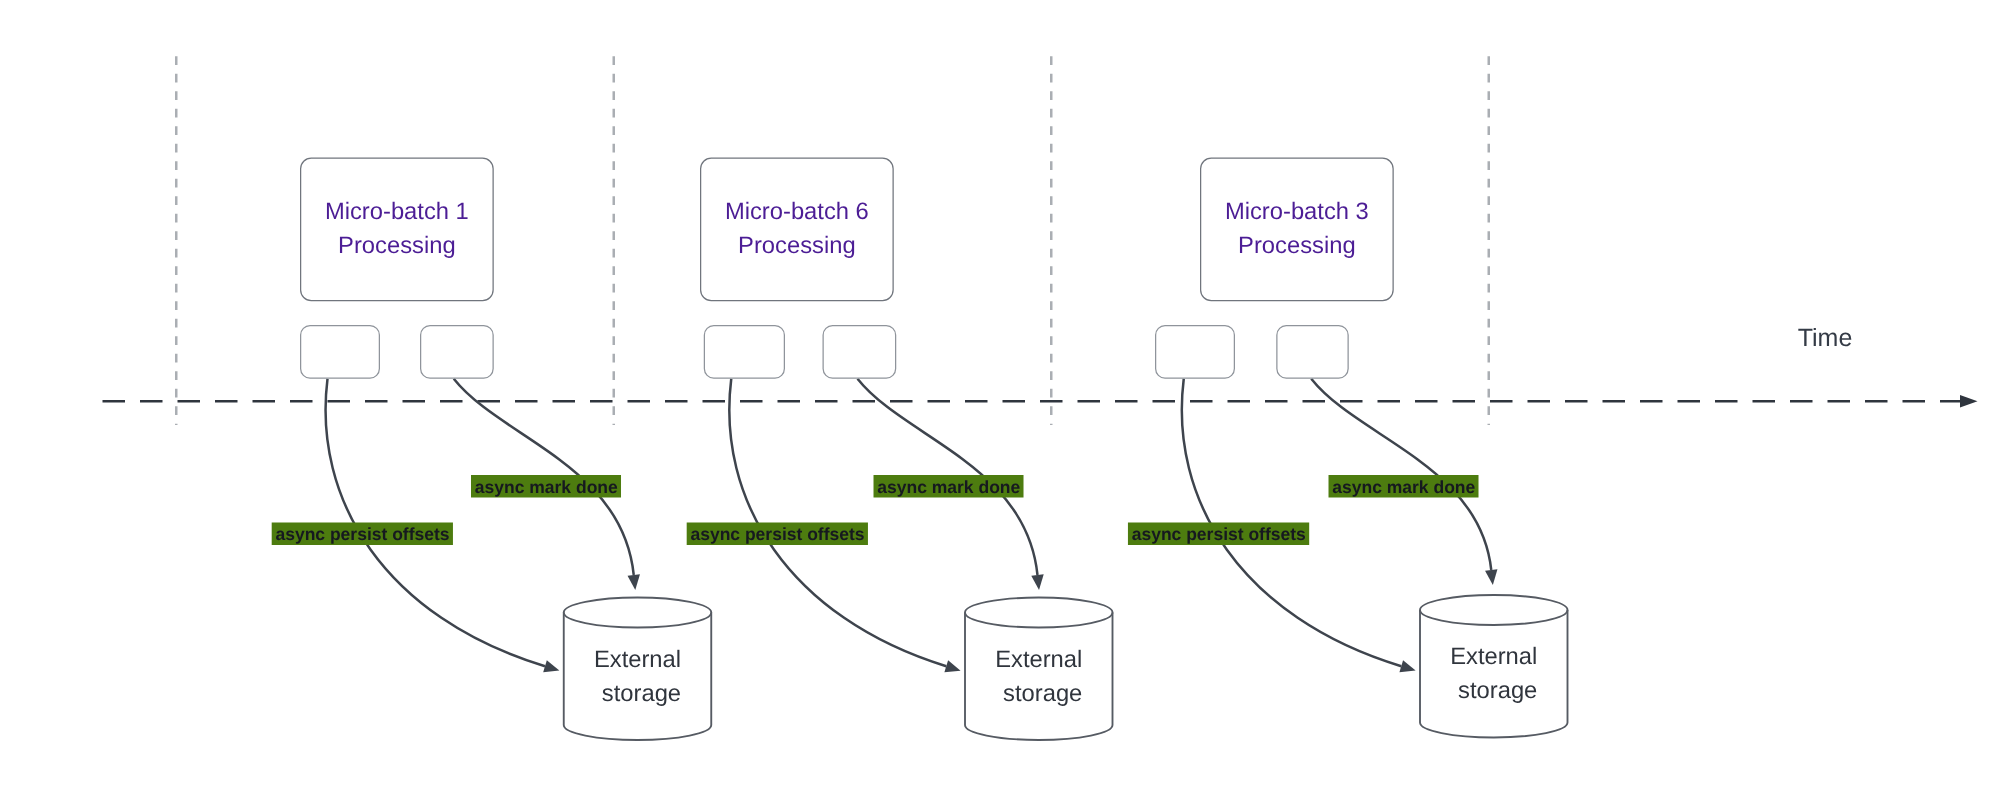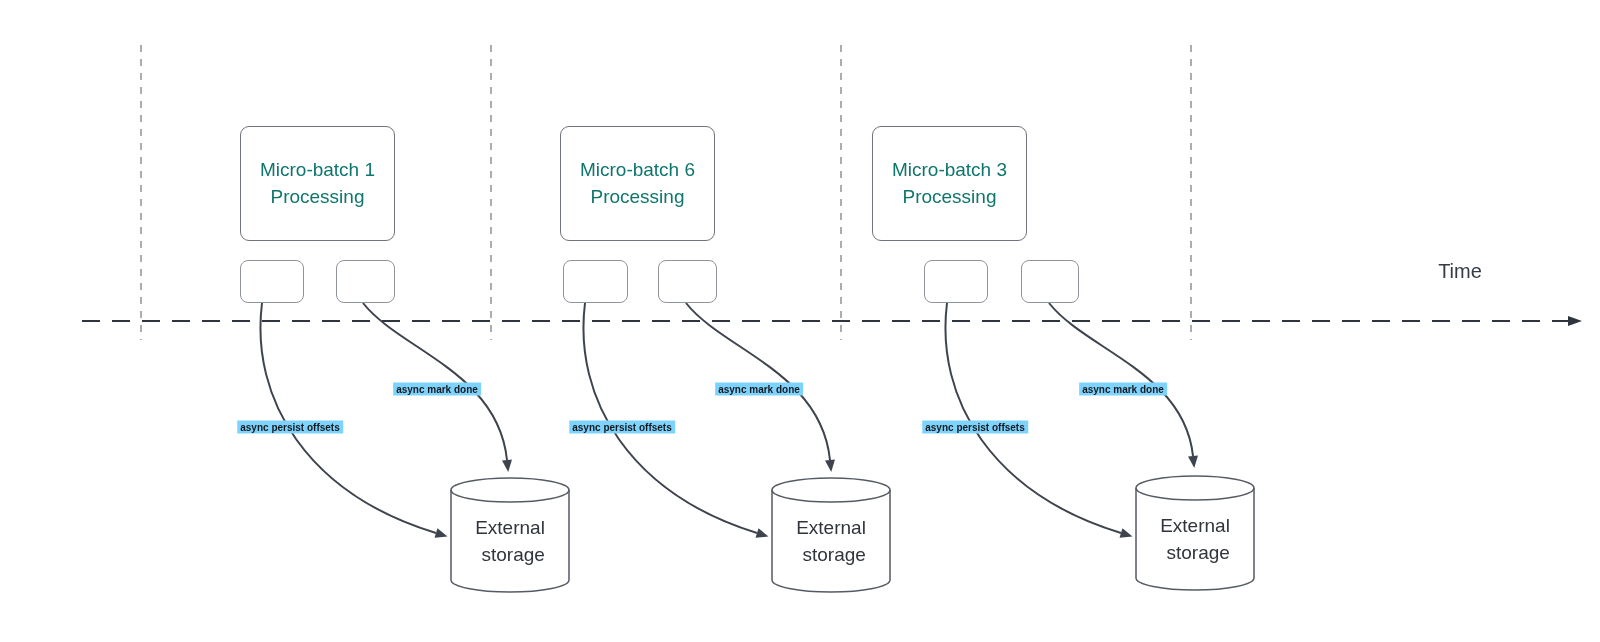--- a/index.html
+++ b/index.html
@@ -6,43 +6,43 @@
   .canvas {
     position:relative; width:1600px; height:642px; background:#ffffff;
     font-family:"Liberation Sans", sans-serif; overflow:hidden;
   }
   .canvas svg.wires { position:absolute; left:0; top:0; }
 
   .procbox {
     position:absolute; width:155px; height:115px; top:126px;
     border:1px solid #70757d; border-radius:9px; background:#ffffff;
     display:flex; align-items:center; justify-content:center;
-    text-align:center; font-size:19px; line-height:1.42; color:#0f766e;
+    text-align:center; font-size:19px; line-height:1.42; color:#4c1d95;
     white-space:pre-line; box-sizing:border-box;
   }
   .procbox.b1 { left:240px; }
   .procbox.b2 { left:560px; }
-  .procbox.b3 { left:872px; }
+  .procbox.b3 { left:960px; }
 
   .smallbox {
     position:absolute; top:260px; height:43px;
     border:1px solid #8f949b; border-radius:8px; background:#ffffff;
     box-sizing:border-box;
   }
   .sb-1a { left:240px; width:64px; }
   .sb-1b { left:336px; width:59px; }
   .sb-2a { left:563px; width:65px; }
   .sb-2b { left:658px; width:59px; }
   .sb-3a { left:924px; width:64px; }
   .sb-3b { left:1021px; width:58px; }
 
   .flowlabel {
     position:absolute; transform:translate(-50%,-50%);
-    font-size:10px; font-weight:bold; color:#16191f;
-    white-space:nowrap; background:#7dd3fc; padding:1px 3px;
+    font-size:14px; font-weight:bold; color:#16191f;
+    white-space:nowrap; background:#4d7c0f; padding:1px 3px;
   }
   .pl-1 { left:290px;  top:427px; }
   .dl-1 { left:437px;  top:389px; }
   .pl-2 { left:622px;  top:427px; }
   .dl-2 { left:759px;  top:389px; }
   .pl-3 { left:975px;  top:427px; }
   .dl-3 { left:1123px; top:389px; }
 
   .storage-label {
     position:absolute; transform:translate(-50%,-50%);

